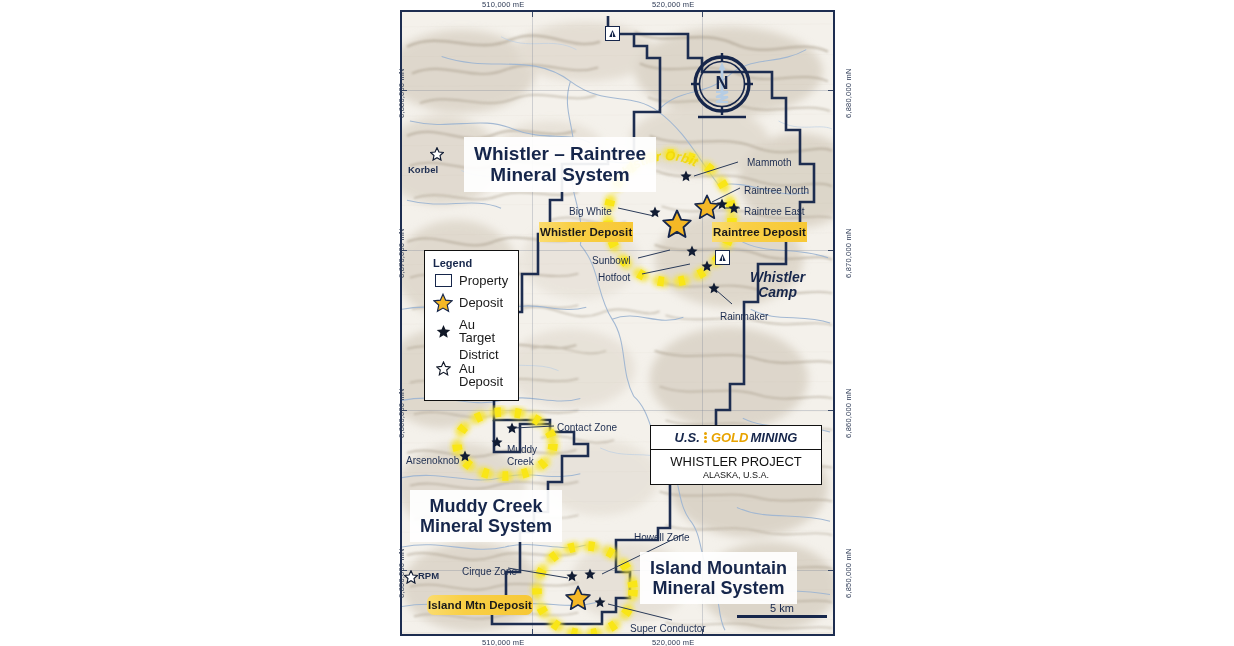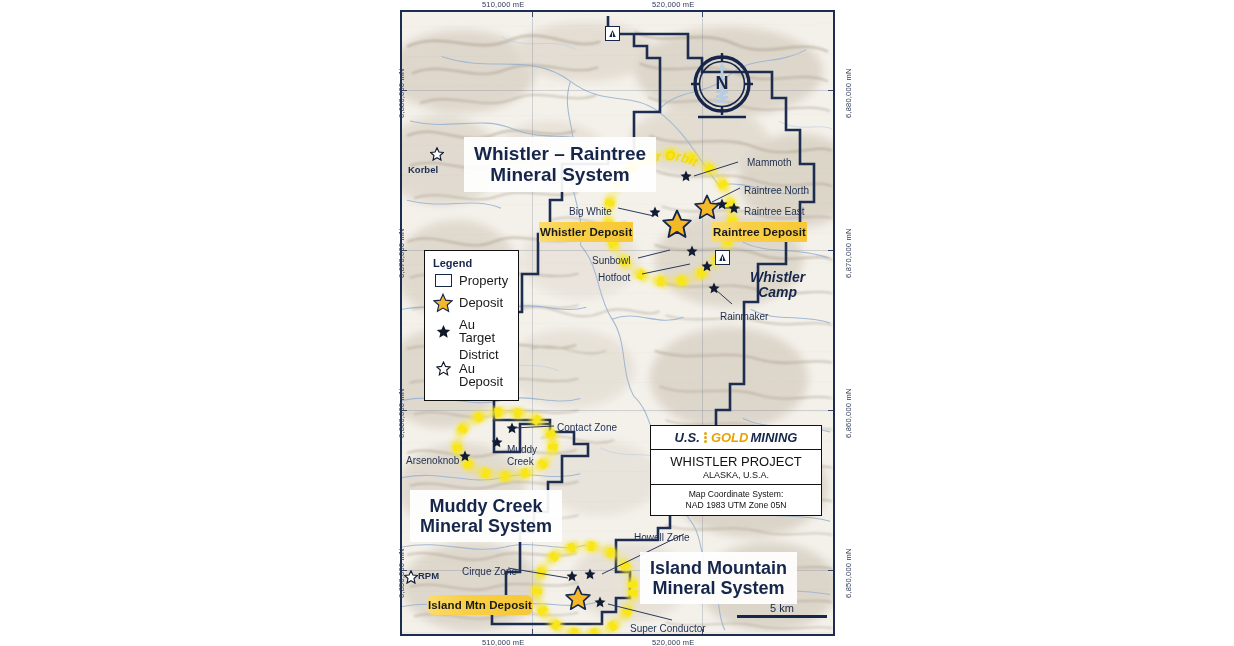--- a/index.html
+++ b/index.html
@@ -517,24 +517,20 @@
               <i></i>
             </span>
           <span class="gold">GOLD</span>
             <span class="mining">MINING</span>
         </div>
       </div>
       <div class="tb-row">
         <div class="tb-proj">WHISTLER PROJECT</div>
         <div class="tb-sub">ALASKA, U.S.A.</div>
       </div>
-      <div class="tb-row">
-        <div class="tb-cs">Map Coordinate System:</div>
-        <div class="tb-cs">NAD 1983 UTM Zone 05N</div>
-      </div>
     </div>
 
     <div id="scalebar">
       <div class="sb-txt">5 km</div>
       <div class="sb-line"></div>
     </div>
 
   </div>
 
   <div id="coords-layer">

